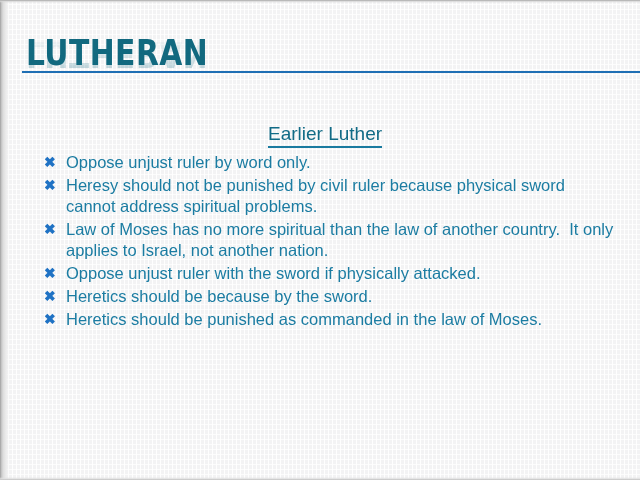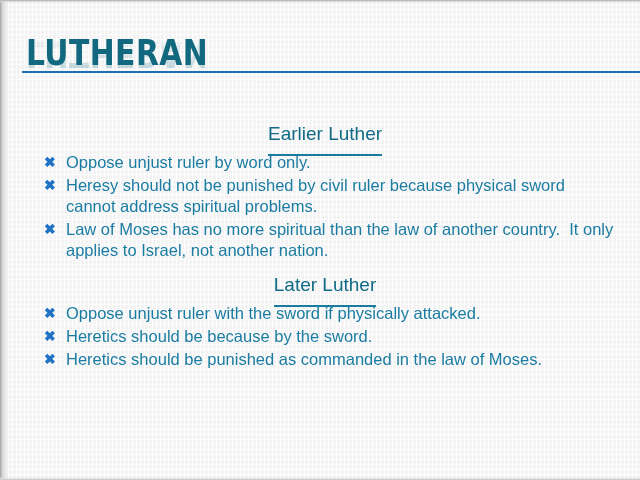--- a/index.html
+++ b/index.html
@@ -120,21 +120,21 @@
   .section-heading {
     text-align: center;
     font-size: 19px;
     line-height: 24px;
     color: #116b86;
     margin: 0 0 5px 0;
     padding-bottom: 1px;
   }
   .section-heading span.u {
     border-bottom: 2px solid #1a7ba0;
-    padding-bottom: 10px;
+    padding-bottom: 2px;
   }
   #heading-later {
     margin-top: 12px;
   }
 
   ul.bullets {
     list-style: none;
     margin: 0;
     padding: 0;
   }
@@ -189,21 +189,20 @@
           <span class="bullet-text">Heresy should not be punished by civil ruler because physical sword cannot address spiritual problems.</span>
         </li>
         <li>
           <span class="bullet-mark">✖</span>
           <span class="bullet-text">Law of Moses has no more spiritual than the law of another country.  It only applies to Israel, not another nation.</span>
         </li>
       </ul>
     </div>
 
     <div class="section">
-      <div class="section-heading" id="heading-later"><span class="u">Later Luther</span></div>
       <ul class="bullets">
         <li>
           <span class="bullet-mark">✖</span>
           <span class="bullet-text">Oppose unjust ruler with the sword if physically attacked.</span>
         </li>
         <li>
           <span class="bullet-mark">✖</span>
           <span class="bullet-text">Heretics should be because by the sword.</span>
         </li>
         <li>

